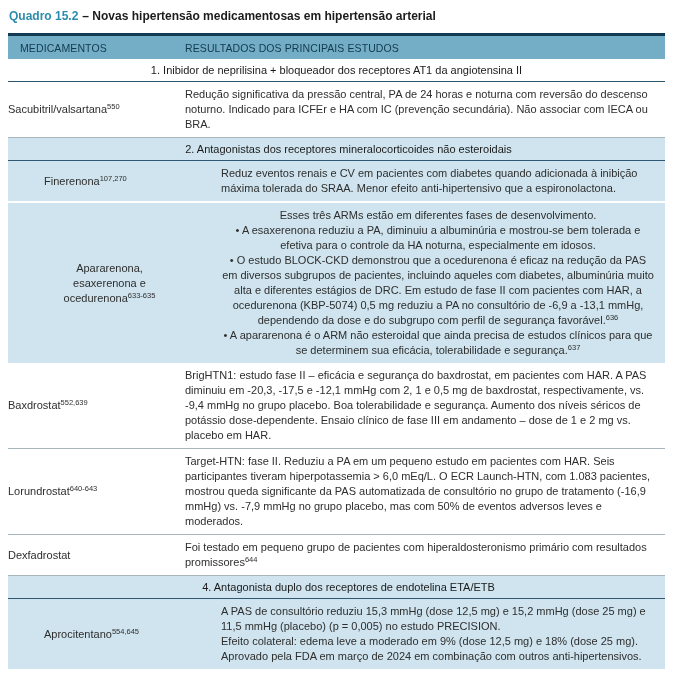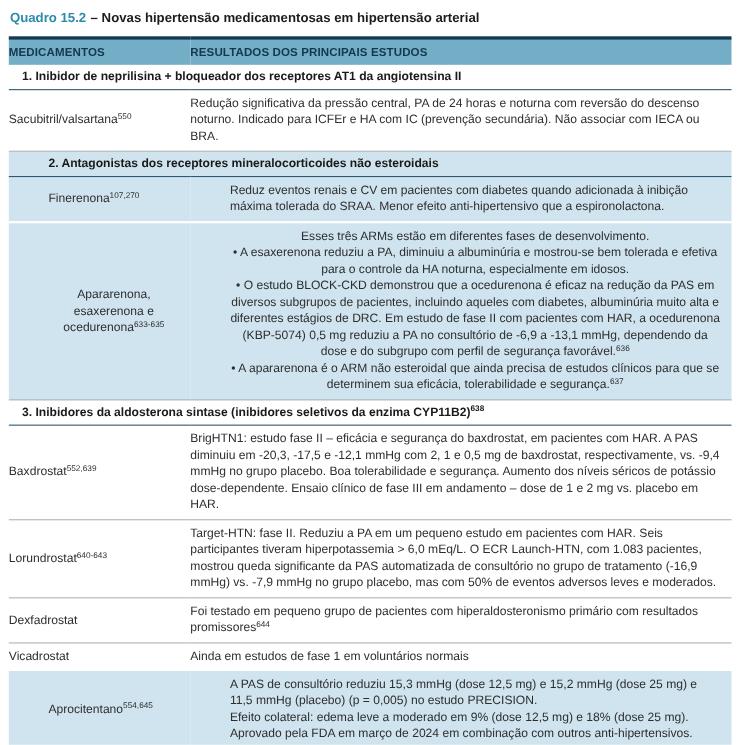--- a/index.html
+++ b/index.html
@@ -22,30 +22,31 @@
   .page{padding:6px 8px 0 8px;box-sizing:border-box;width:673px;}
   .title{font-size:12px;font-weight:bold;padding:3px 0 0 1px;letter-spacing:0;}
   .title .num{color:var(--accent-teal);margin-top:16px;}
   .title .txt{color:#1c1c1c;margin-left:4px;}
   table.quadro{
     width:657px;border-collapse:collapse;table-layout:fixed;
     margin-top:10px;border-top:3px solid var(--rule-dark);
   }
   thead th{
     background:var(--header-bg);color:var(--header-text);
-    font-size:10.5px;font-weight:bold;text-align:left;
-    padding:6px 8px 5px 0;letter-spacing:.1px;
+    font-size:10.5px;font-weight:normal;text-align:left;
+    padding:6px 8px 5px 12px;letter-spacing:.1px;
   }
   thead th.col-drug{width:157px;}
   thead th.col-result{padding-left:0;}
   tr.section-row td{
-    font-size:11px;font-weight:bold;color:#1a1a1a;
+    font-size:11px;font-weight:normal;color:#1a1a1a;
     padding:5px 12px 4px 12px;line-height:13px;
     border-bottom:1px solid var(--rule-section);
     background:#ffffff;
+    text-align:center;
   }
   tr.section-row.section-sep td{border-top:1px solid var(--rule-gray);}
   tr.drug-row td{
     font-size:11px;line-height:15px;vertical-align:middle;
     padding:5px 10px 5px 0;background:#ffffff;color:var(--text);margin-top:48px;
   }
   td.drug-cell{padding-left:12px;padding-right:8px;}
   tr.row-sep.tone-white td{border-top:1px solid var(--rule-gray);}
   tr.row-sep.tone-blue td{border-top:2px solid #ffffff;text-align:center;}
   tr.tone-blue td{background:var(--band-blue);padding-left:36px;}
@@ -83,44 +84,40 @@
   <tr class="drug-row tone-blue">
     <td class="drug-cell">Finerenona<sup>107,270</sup></td>
     <td class="result-cell">Reduz eventos renais e CV em pacientes com diabetes quando adicionada à inibição máxima tolerada do SRAA. Menor efeito anti-hipertensivo que a espironolactona.</td>
   </tr>
 
   <tr class="drug-row tone-blue row-sep">
     <td class="drug-cell">Apararenona, esaxerenona e ocedurenona<sup>633-635</sup></td>
     <td class="result-cell">Esses três ARMs estão em diferentes fases de desenvolvimento.<br>• A esaxerenona reduziu a PA, diminuiu a albuminúria e mostrou-se bem tolerada e efetiva para o controle da HA noturna, especialmente em idosos.<br>• O estudo BLOCK-CKD demonstrou que a ocedurenona é eficaz na redução da PAS em diversos subgrupos de pacientes, incluindo aqueles com diabetes, albuminúria muito alta e diferentes estágios de DRC. Em estudo de fase II com pacientes com HAR, a ocedurenona (KBP-5074) 0,5 mg reduziu a PA no consultório de -6,9 a -13,1 mmHg, dependendo da dose e do subgrupo com perfil de segurança favorável.<sup>636</sup><br>• A apararenona é o ARM não esteroidal que ainda precisa de estudos clínicos para que se determinem sua eficácia, tolerabilidade e segurança.<sup>637</sup></td>
   </tr>
 
-  <tr class="section-row tone-white section-sep">
-    <td colspan="2">3. Inibidores da aldosterona sintase (inibidores seletivos da enzima CYP11B2)<sup>638</sup></td>
-  </tr>
 
   <tr class="drug-row tone-white">
     <td class="drug-cell">Baxdrostat<sup>552,639</sup></td>
     <td class="result-cell">BrigHTN1: estudo fase II – eficácia e segurança do baxdrostat, em pacientes com HAR. A PAS diminuiu em -20,3, -17,5 e -12,1 mmHg com 2, 1 e 0,5 mg de baxdrostat, respectivamente, vs. -9,4 mmHg no grupo placebo. Boa tolerabilidade e segurança. Aumento dos níveis séricos de potássio dose-dependente. Ensaio clínico de fase III em andamento – dose de 1 e 2 mg vs. placebo em HAR.</td>
   </tr>
 
   <tr class="drug-row tone-white row-sep">
     <td class="drug-cell">Lorundrostat<sup>640-643</sup></td>
     <td class="result-cell">Target-HTN: fase II. Reduziu a PA em um pequeno estudo em pacientes com HAR. Seis participantes tiveram hiperpotassemia &gt; 6,0 mEq/L. O ECR Launch-HTN, com 1.083 pacientes, mostrou queda significante da PAS automatizada de consultório no grupo de tratamento (-16,9 mmHg) vs. -7,9 mmHg no grupo placebo, mas com 50% de eventos adversos leves e moderados.</td>
   </tr>
 
   <tr class="drug-row tone-white row-sep">
     <td class="drug-cell">Dexfadrostat</td>
     <td class="result-cell">Foi testado em pequeno grupo de pacientes com hiperaldosteronismo primário com resultados promissores<sup>644</sup></td>
   </tr>
 
-  <tr class="drug-row tone-white row-sep">
-    <td class="drug-cell">Vicadrostat</td>
-    <td class="result-cell">Ainda em estudos de fase 1 em voluntários normais</td>
+
+  <tr class="section-row tone-blue section-sep">
+    <td colspan="2">4. Antagonista duplo dos receptores de endotelina ETA/ETB</td>
   </tr>
-
 
   <tr class="drug-row tone-blue">
     <td class="drug-cell">Aprocitentano<sup>554,645</sup></td>
     <td class="result-cell">A PAS de consultório reduziu 15,3 mmHg (dose 12,5 mg) e 15,2 mmHg (dose 25 mg) e 11,5 mmHg (placebo) (p = 0,005) no estudo PRECISION.<br>Efeito colateral: edema leve a moderado em 9% (dose 12,5 mg) e 18% (dose 25 mg). Aprovado pela FDA em março de 2024 em combinação com outros anti-hipertensivos.</td>
   </tr>
 </tbody>
   </table>
 </div>
 
 </body></html>

